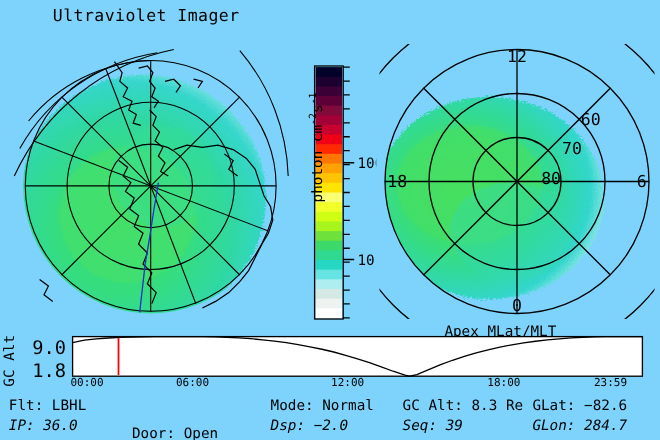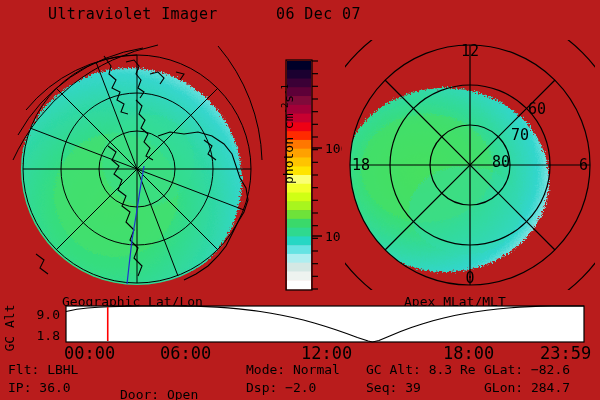--- a/index.html
+++ b/index.html
@@ -13,21 +13,21 @@
     height: 400px;
     position: relative;
     overflow: hidden;
     font-family: "DejaVu Sans Mono", "Liberation Mono", monospace;
     color: #000000;
   }
   #app {
     position: absolute;
     left: 0; top: 0;
     width: 600px; height: 400px;
-    background: #b91c1c;
+    background: #7dd3fc;
   }
 
   
   .header {
     position: absolute;
     left: 0; top: 5px;
     width: 600px; height: 24px;
   }
   .header span {
     position: absolute;
@@ -91,61 +91,60 @@
     left: -12px; top: 14px;
     width: 56px;
     font-size: 13px;
     transform: rotate(-90deg);
     transform-origin: 28px 14px;
     text-align: center;
     white-space: nowrap;
   }
   .orbit-ytick {
     position: absolute;
-    font-size: 13px;
+    font-size: 17px;
     white-space: nowrap;
     text-align: right;
     width: 34px;
   }
   .oyt-top { left: 26px; top: 7px; }
   .oyt-bot { left: 26px; top: 28px; }
   .orbit-xtick {
     position: absolute;
     top: 43px;
-    font-size: 17px;
+    font-size: 10px;
     white-space: nowrap;
   }
 
   
   .footer {
     position: absolute;
     left: 0; top: 362px;
     width: 580px; height: 38px;
   }
   .foot-cell {
     position: absolute;
     font-size: 13px;
     white-space: nowrap;
   }
   .frow0 { top: 0px; }
-  .frow1 { top: 18px; }
+  .frow1 { top: 18px; font-style: italic; }
   .fc0 { left: 8px; }
   .fc1 { left: 120px; margin-top: 25px; }
   .fc2 { left: 246px; }
   .fc3 { left: 366px; }
   .fc4 { left: 484px; }
 </style>
 </head>
 <body>
 
 <div id="app">
 
   <div class="header">
     <span class="hdr-title">Ultraviolet Imager</span>
-    <span class="hdr-date">06 Dec 07</span>
   </div>
 
   <div class="plot-left">
     <svg width="258" height="258" viewBox="0 0 258 258">
       <defs>
         <clipPath id="diskClipL">
           <circle cx="129" cy="129" r="116"></circle>
         </clipPath>
         <radialGradient id="auroraL" cx="42%" cy="62%" r="78%">
           <stop offset="0%" stop-color="#3ddd6e"></stop>
@@ -200,21 +199,20 @@
                  L 236 172 L 230 182 L 224 194 L 218 206 L 210 216
                  L 200 226 L 188 234 L 176 240"></path>
         <path d="M 196 100 L 204 106 L 200 114 L 208 120"></path>
         <path d="M 28 214 L 36 220 L 32 228 L 40 234"></path>
         <path d="M 168 32 L 176 34 L 172 40"></path>
       </g>
 
       <path d="M 136 126 L 132 150 L 128 176 L 124 200 L 121 226 L 119 244" fill="none" stroke="#2030d0" stroke-width="1.2"></path>
     </svg>
   </div>
-  <div class="plot-caption cap-left">Geographic Lat/Lon</div>
 
   <div class="colorbar-wrap">
     <div class="cb-axis-label"><span>photon cm</span><sup>-2</sup><span>s</span><sup>-1</sup></div>
     <svg width="74" height="236" viewBox="0 0 74 236">
       <g id="cb-bands">
           <rect x="19" y="3.00" width="24" height="9.37" fill="#000028"></rect>
           <rect x="19" y="11.77" width="24" height="9.37" fill="#1b0030"></rect>
           <rect x="19" y="20.54" width="24" height="9.37" fill="#3b0036"></rect>
           <rect x="19" y="29.31" width="24" height="9.37" fill="#5e0038"></rect>
           <rect x="19" y="38.08" width="24" height="9.37" fill="#800a3a"></rect>

